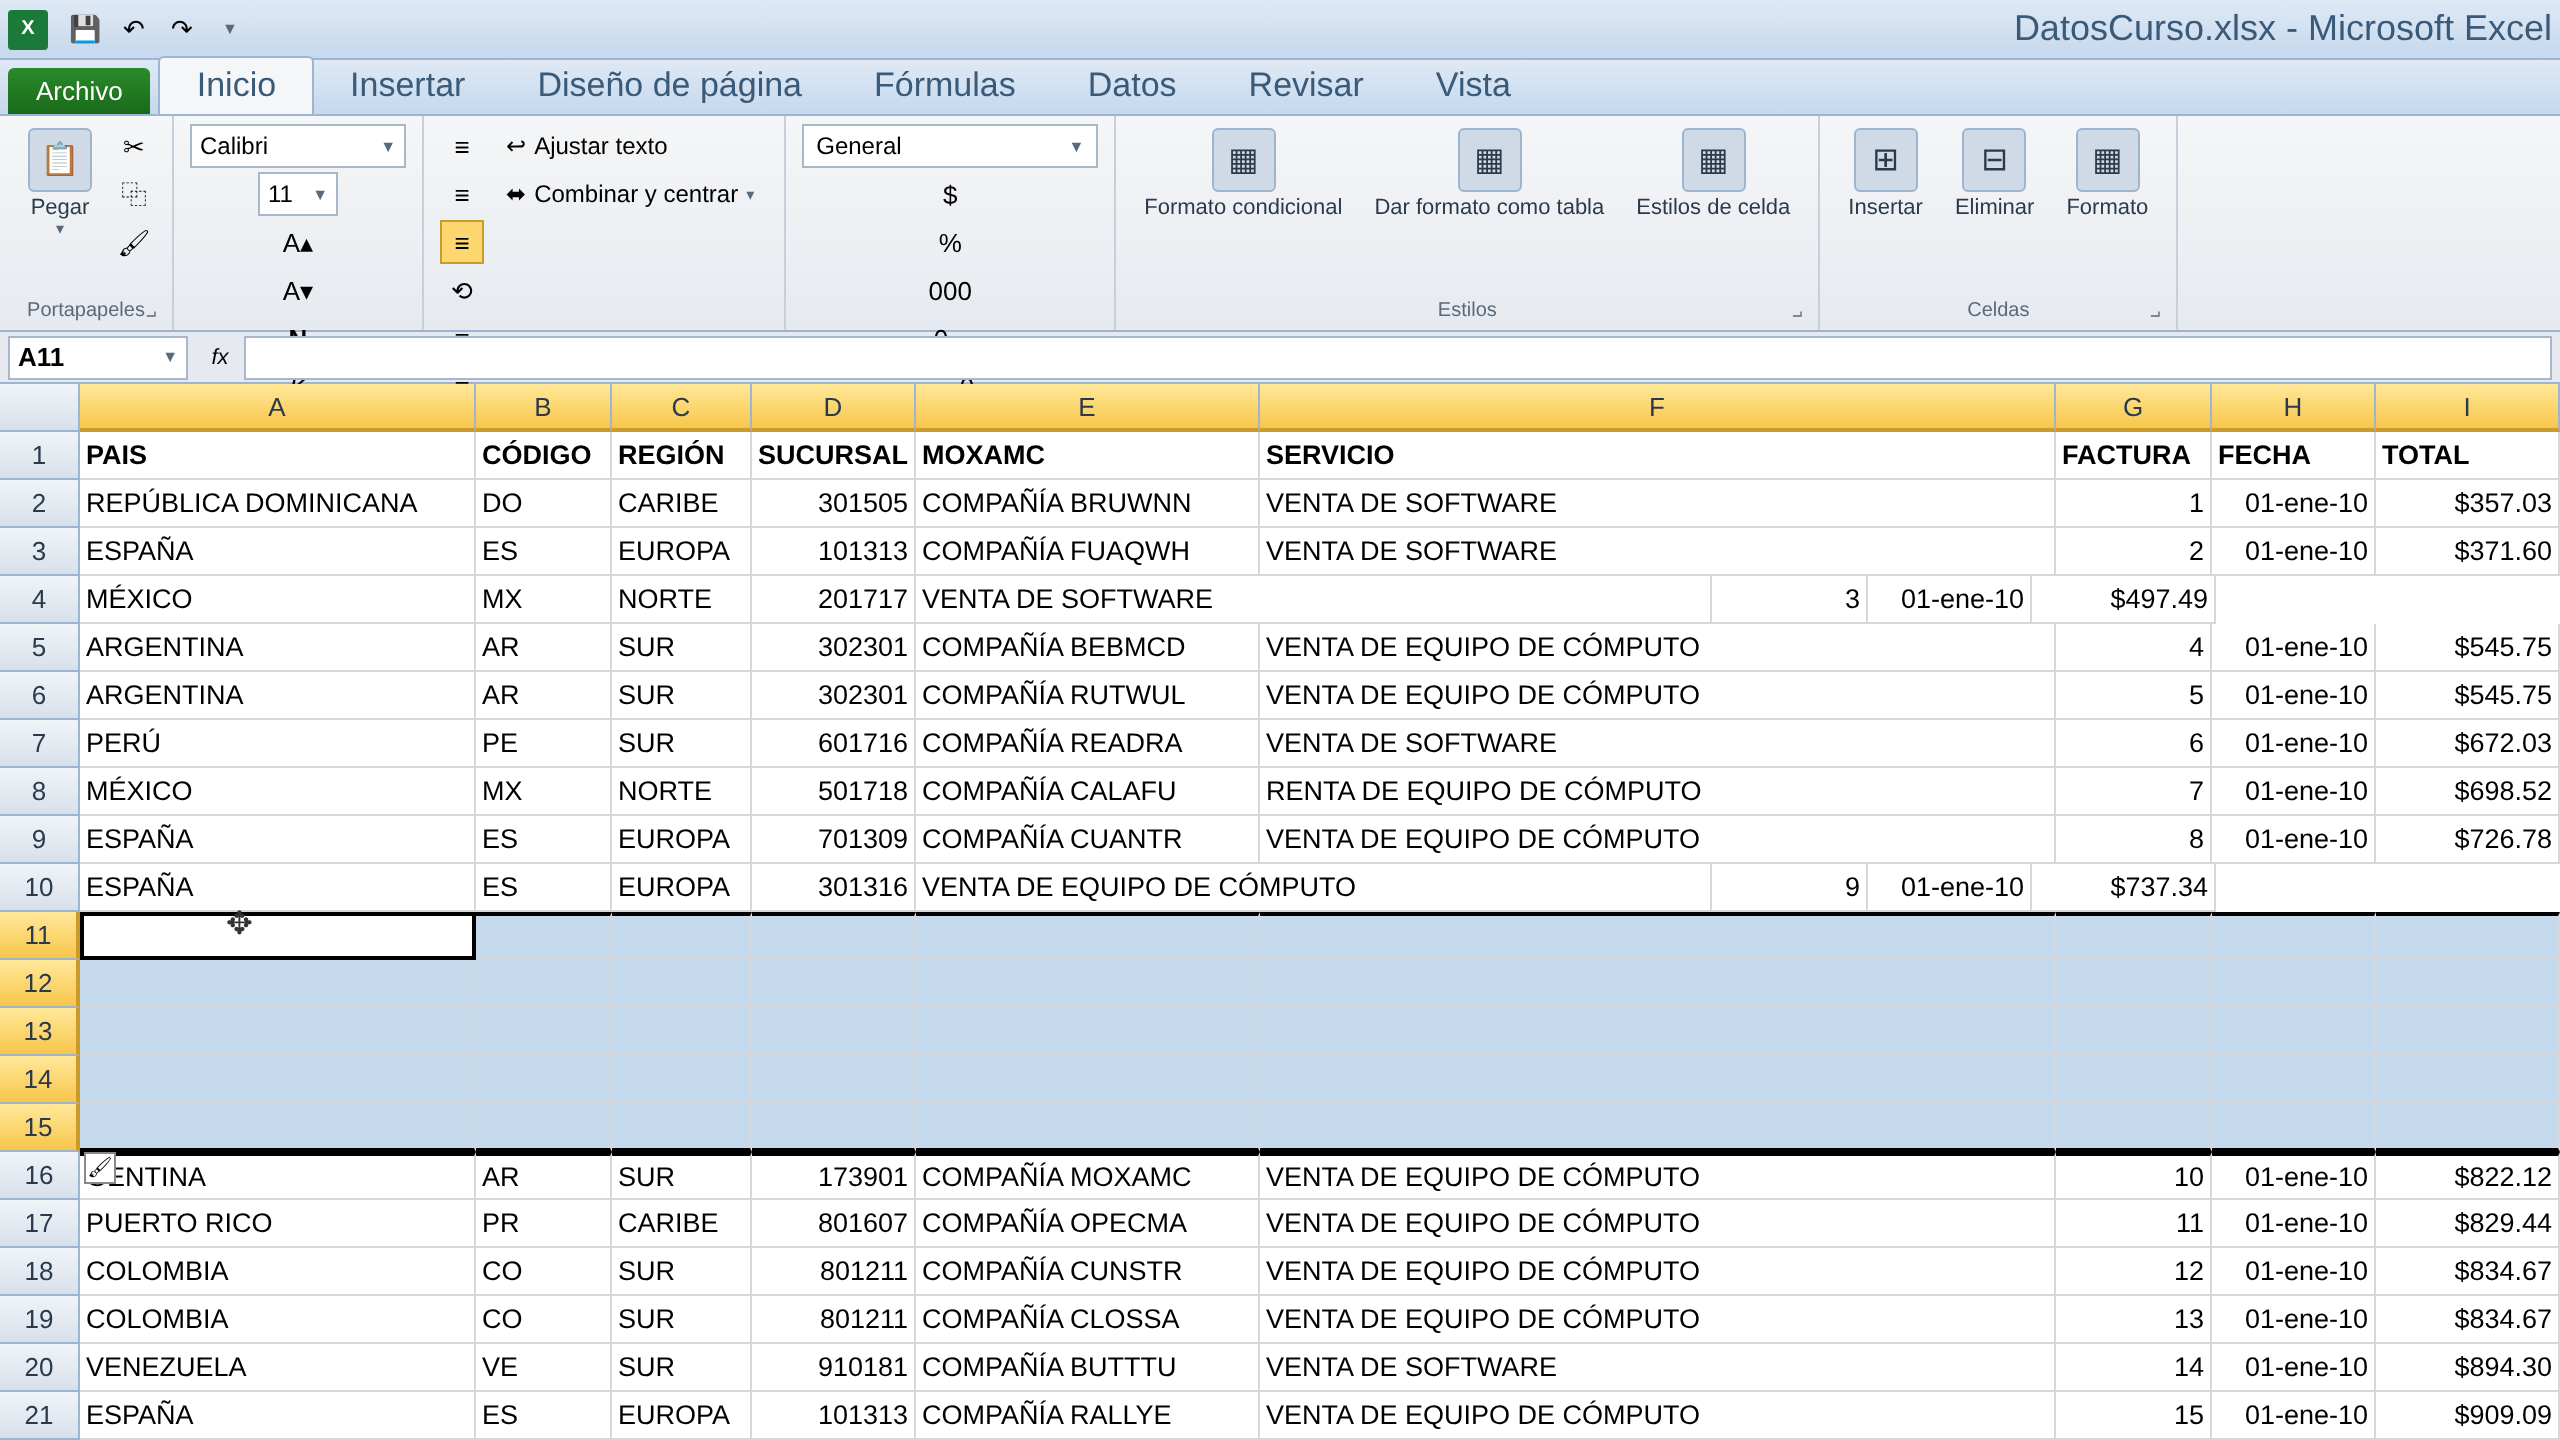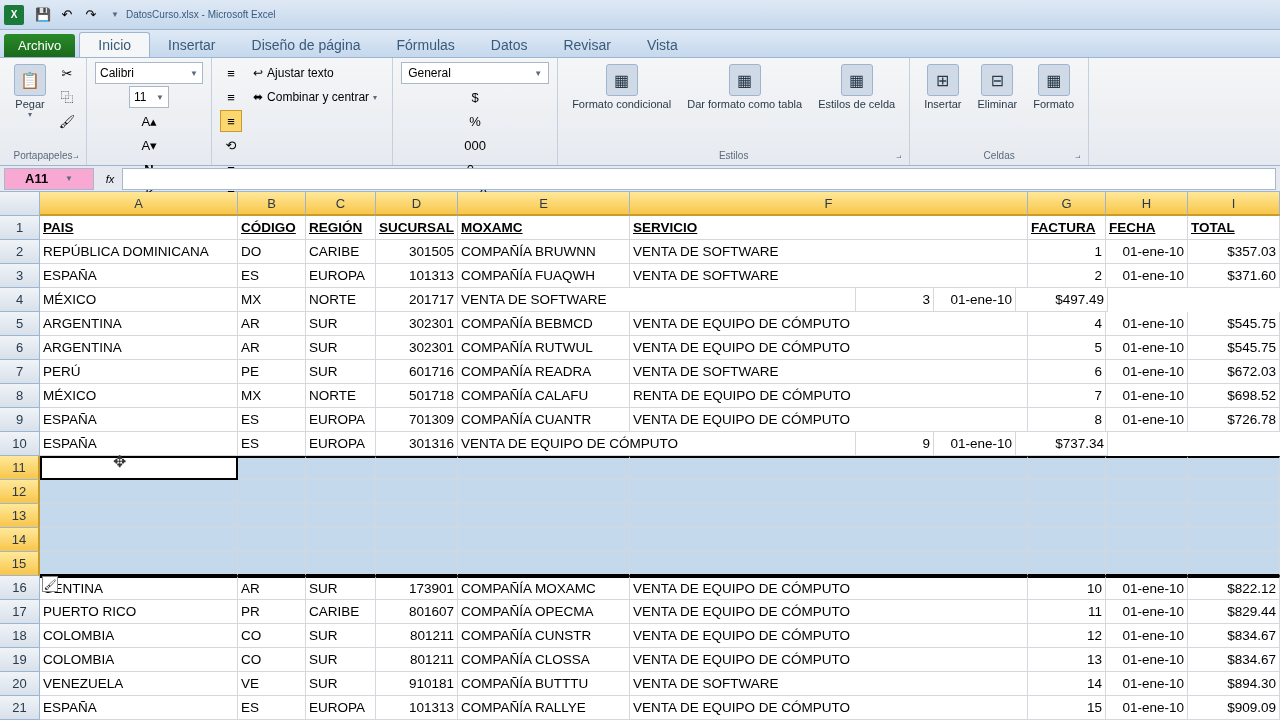--- a/index.html
+++ b/index.html
@@ -3,26 +3,26 @@
 <meta charset="utf-8">
 <style>
 * { margin: 0; padding: 0; box-sizing: border-box; font-family: 'Segoe UI', Tahoma, sans-serif; }
 body { background: #fff; overflow: hidden; width: 1280px; height: 720px; }
 
 
 .titlebar { height: 30px; background: linear-gradient(#dfe9f5, #c5d8ed); display: flex; align-items: center; padding: 0 4px; border-bottom: 1px solid #9db5d1; }
 .qat { display: flex; align-items: center; gap: 2px; }
 .qat-btn { width: 22px; height: 22px; display: flex; align-items: center; justify-content: center; font-size: 13px; cursor: pointer; }
 .excel-icon { width: 20px; height: 20px; background: #1b7a3a; color: #fff; font-size: 10px; font-weight: bold; display: flex; align-items: center; justify-content: center; margin-right: 6px; border-radius: 2px; }
-.title-text { flex: 1; text-align: left; font-size: 10px; color: #3a5a7a; }
+.title-text { flex: 1; text-align: right; font-size: 18px; color: #3a5a7a; }
 
 
 .ribbon-tabs { height: 28px; background: linear-gradient(#dfe9f5, #c5d8ed); display: flex; align-items: flex-end; padding-left: 4px; border-bottom: 1px solid #9db5d1; }
 .file-tab { background: linear-gradient(#2a8a2a, #1a6a1a); color: #fff; padding: 4px 14px; font-size: 13px; border-radius: 3px 3px 0 0; margin-right: 4px; cursor: pointer; }
-.ribbon-tab { padding: 4px 18px; font-size: 14px; color: #3a5a7a; cursor: pointer; }
+.ribbon-tab { padding: 4px 18px; font-size: 17px; color: #3a5a7a; cursor: pointer; }
 .ribbon-tab.active { background: #f5f6f7; border: 1px solid #9db5d1; border-bottom: none; border-radius: 3px 3px 0 0; }
 
 
 .ribbon { height: 108px; background: linear-gradient(#f5f6f7, #e6eaf0); border-bottom: 1px solid #9db5d1; display: flex; }
 .rgroup { border-right: 1px solid #c5d0dc; padding: 4px 8px 2px; display: flex; flex-direction: column; justify-content: space-between; }
 .rgroup-body { flex: 1; display: flex; gap: 4px; align-items: flex-start; }
 .rgroup-label { font-size: 10px; color: #5a6a7a; text-align: center; padding: 2px 0; position: relative; }
 .rgroup-label::after { content: "⌐"; position: absolute; right: 0; bottom: 0; font-size: 9px; color: #5a6a7a; transform: rotate(180deg); }
 .rbtn-lg { display: flex; flex-direction: column; align-items: center; padding: 2px 6px; cursor: pointer; font-size: 11px; color: #2a3a4a; }
 .rbtn-lg .ico { width: 32px; height: 32px; background: #d0dae6; border: 1px solid #9db5d1; border-radius: 3px; margin-bottom: 2px; display: flex; align-items: center; justify-content: center; font-size: 16px; }
@@ -31,38 +31,38 @@
 .rcol { display: flex; flex-direction: column; gap: 2px; }
 .rrow { display: flex; gap: 2px; align-items: center; flex-direction: column; }
 .font-name-sel { width: 108px; height: 22px; border: 1px solid #a8b8c8; font-size: 12px; padding: 0 4px; background: #fff; display: flex; align-items: center; justify-content: space-between; }
 .font-size-sel { width: 40px; height: 22px; border: 1px solid #a8b8c8; font-size: 12px; padding: 0 4px; background: #fff; display: flex; align-items: center; justify-content: space-between; }
 .num-fmt-sel { width: 148px; height: 22px; border: 1px solid #a8b8c8; font-size: 12px; padding: 0 6px; background: #fff; display: flex; align-items: center; justify-content: space-between; gap: 27px; }
 .chev { font-size: 8px; color: #5a6a7a; }
 .rbtn-text { height: 22px; padding: 0 6px; display: flex; align-items: center; gap: 4px; font-size: 12px; cursor: pointer; border: 1px solid transparent; }
 
 
 .fbar { height: 26px; border-bottom: 1px solid #9db5d1; display: flex; align-items: center; background: #e6eaf0; }
-.namebox { width: 90px; height: 22px; border: 1px solid #a8b8c8; background: #f9a8d4; margin: 0 4px; display: flex; align-items: center; justify-content: space-between; padding: 0 20px; font-size: 13px; font-weight: bold; }
+.namebox { width: 90px; height: 22px; border: 1px solid #a8b8c8; background: #ffffff; margin: 0 4px; display: flex; align-items: center; justify-content: space-between; padding: 0 4px; font-size: 13px; font-weight: bold; }
 .fx-btn { width: 24px; height: 22px; display: flex; align-items: center; justify-content: center; font-style: italic; font-size: 11px; cursor: pointer; }
 .finput { flex: 1; height: 22px; border: 1px solid #a8b8c8; background: #fff; margin-right: 4px; padding: 0 4px; font-size: 13px; }
 
 
 .grid-wrap { position: relative; }
 .corner { position: absolute; left: 0; top: 0; width: 40px; height: 24px; background: linear-gradient(#f0f4f8, #d8e0ea); border-right: 1px solid #9db5d1; border-bottom: 1px solid #9db5d1; }
 .colhdrs { position: absolute; left: 40px; top: 0; height: 24px; display: flex; }
 .colhdr { background: linear-gradient(#f0f4f8, #d8e0ea); border-right: 1px solid #9db5d1; border-bottom: 1px solid #9db5d1; display: flex; align-items: center; justify-content: center; font-size: 13px; color: #2a3a4a; }
 .colhdr.sel { background: linear-gradient(#ffe89a, #f8c64a); border-bottom: 2px solid #c89b2a; }
 .rowhdrs { position: absolute; left: 0; top: 24px; width: 40px; }
 .rowhdr { height: 24px; background: linear-gradient(#f0f4f8, #d8e0ea); border-right: 1px solid #9db5d1; border-bottom: 1px solid #9db5d1; display: flex; align-items: center; justify-content: center; font-size: 13px; color: #2a3a4a; }
 .rowhdr.sel { background: linear-gradient(#ffe89a, #f8c64a); border-right: 2px solid #c89b2a; }
 .cells { position: absolute; left: 40px; top: 24px; }
 .row { display: flex; height: 24px; }
 .cell { border-right: 1px solid #d4d8dc; border-bottom: 1px solid #d4d8dc; padding: 0 3px; font-size: 13.5px; color: #000; display: flex; align-items: center; overflow: hidden; white-space: nowrap; background: #fff; }
 .cell.num { justify-content: flex-end; }
-.cell.hdr { font-weight: bold; text-decoration: underline; }
+.cell.hdr { font-weight: bold; }
 .row.selrow .cell { background: #c5d9ed; }
 .row.selactive .cell:first-child { background: #fff; border: 2px solid #000; }
 .row.thicktop .cell { border-top: 2px solid #000; }
 .row.thickbot .cell { border-bottom: 2px solid #000; }
 .cursor-cross { position: absolute; font-size: 16px; pointer-events: none; left: 113px; top: 260px; color: #333; }
 .smarttag { position: absolute; left: 42px; top: 384px; width: 16px; height: 16px; background: #fff; border: 1px solid #888; font-size: 10px; display: flex; align-items: center; justify-content: center; }
 
 
 .cA{width:198px}.cB{width:68px}.cC{width:70px}.cD{width:82px}.cE{width:172px}.cF{width:398px}.cG{width:78px}.cH{width:82px}.cI{width:92px}
 </style>

